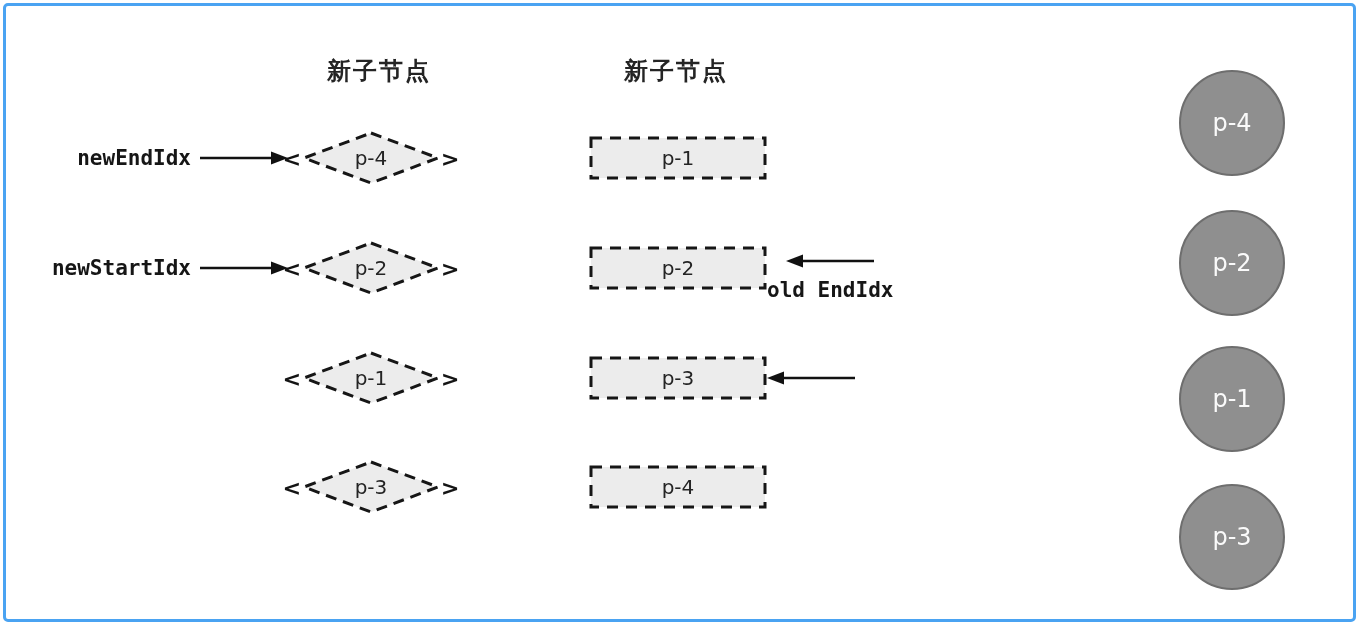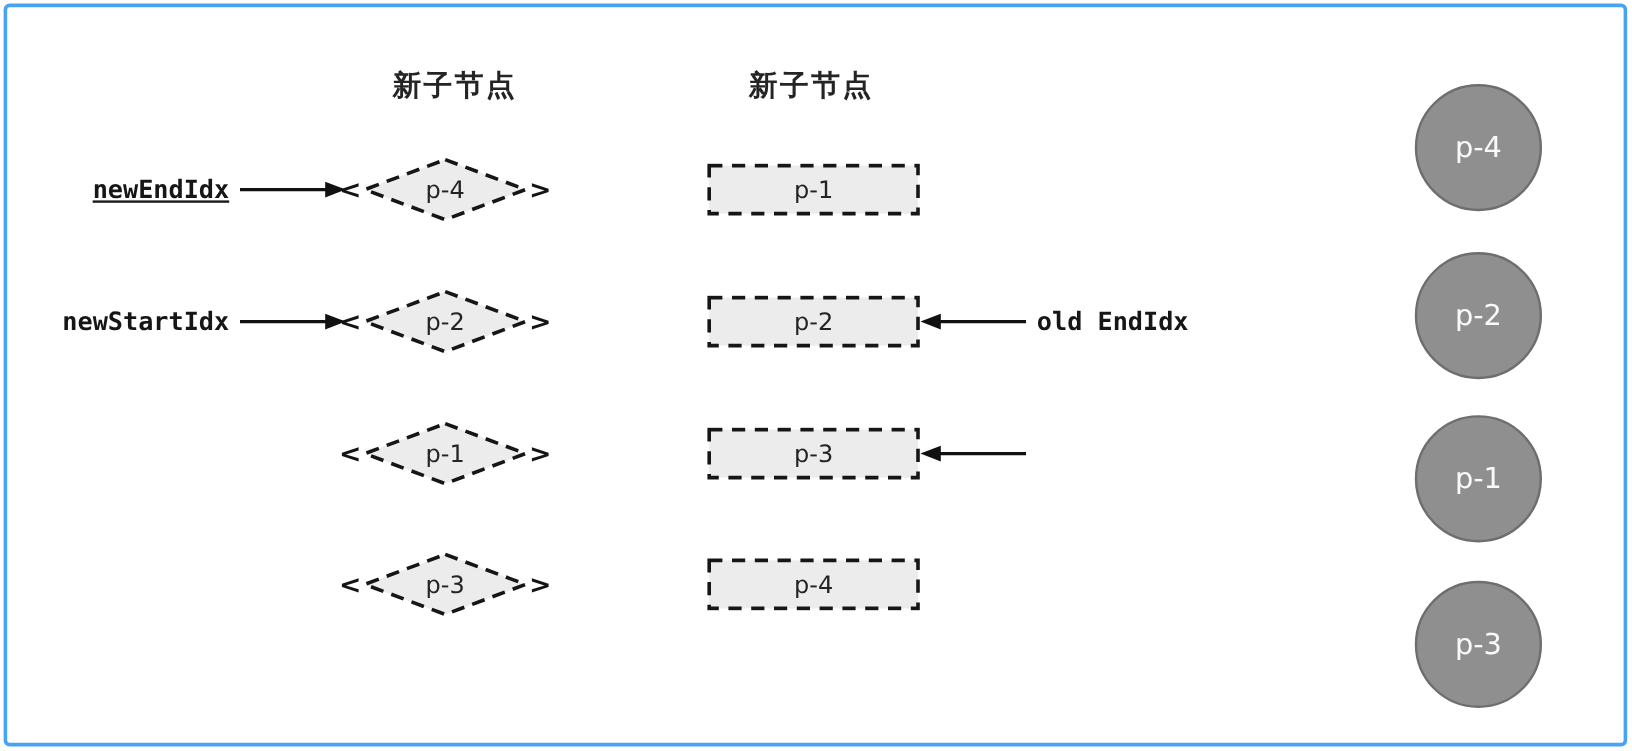--- a/index.html
+++ b/index.html
@@ -58,21 +58,21 @@
 </style>
 </head>
 <body>
 
 <div class="stage">
   <div class="frame"></div>
 
   <div class="col-header" style="left:379px;top:55px;">新子节点</div>
   <div class="col-header" style="left:676px;top:55px;">新子节点</div>
 
-  <div class="pointer pointer-left" style="top:143px;text-decoration:underline;">
+  <div class="pointer pointer-left" style="top:143px;">
     <span class="pointer-label">newEndIdx</span>
     <svg class="arrow-svg" width="88" height="16" viewBox="0 0 88 16">
       <line class="arrow-line" x1="0" y1="8" x2="73" y2="8"></line>
       <polygon class="arrow-head" points="71,1.5 88,8 71,14.5"></polygon>
     </svg>
   </div>
 
   <div class="pointer pointer-left" style="top:253px;">
     <span class="pointer-label">newStartIdx</span>
     <svg class="arrow-svg" width="88" height="16" viewBox="0 0 88 16">
@@ -146,21 +146,21 @@
     <span class="node-label">p-3</span>
   </div>
 
   <div class="old-node" style="top:465px;">
     <svg width="178" height="44" viewBox="0 0 178 44">
       <rect class="rect-shape" x="2" y="2" width="174" height="40"></rect>
     </svg>
     <span class="node-label">p-4</span>
   </div>
 
-  <div class="pointer pointer-right" style="top:253px;">
+  <div class="pointer pointer-right" style="top:253px;flex-direction:column;">
     <svg class="arrow-svg" width="88" height="16" viewBox="0 0 88 16">
       <polygon class="arrow-head" points="17,1.5 0,8 17,14.5"></polygon>
       <line class="arrow-line" x1="15" y1="8" x2="88" y2="8"></line>
     </svg>
     <span class="pointer-label">old EndIdx</span>
   </div>
 
   <div class="pointer pointer-right" style="top:363px;">
     <svg class="arrow-svg" width="88" height="16" viewBox="0 0 88 16">
       <polygon class="arrow-head" points="17,1.5 0,8 17,14.5"></polygon>

